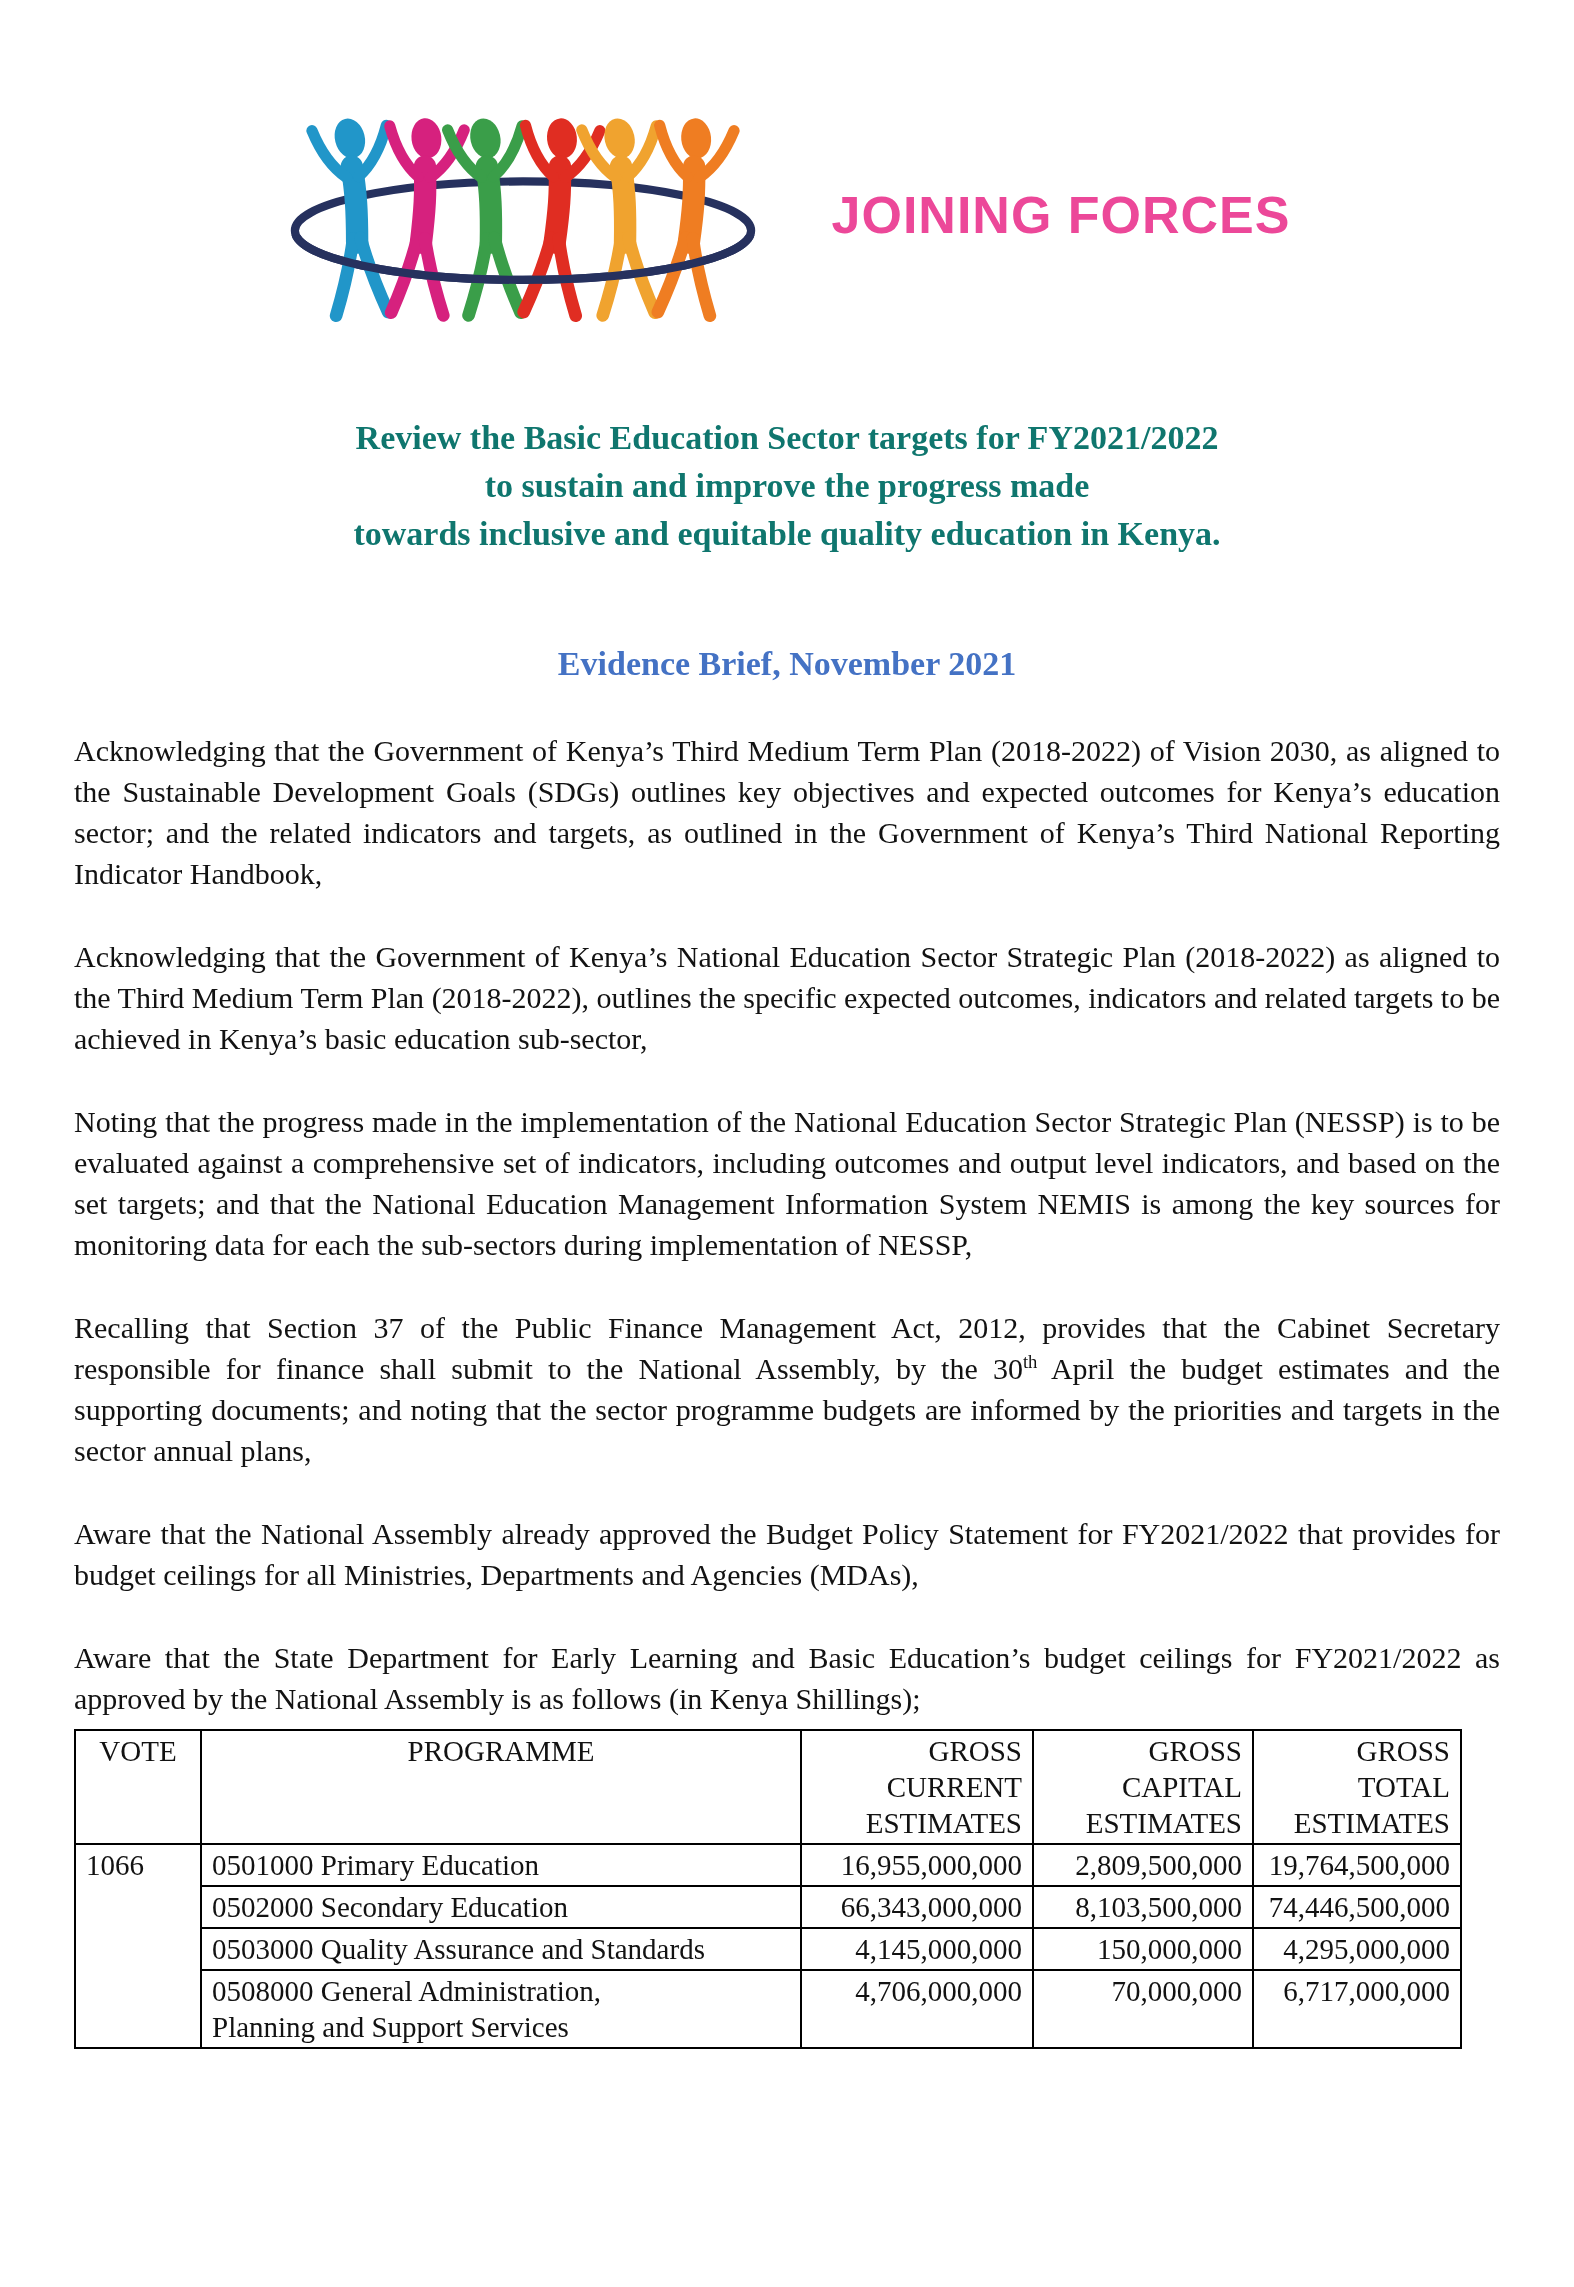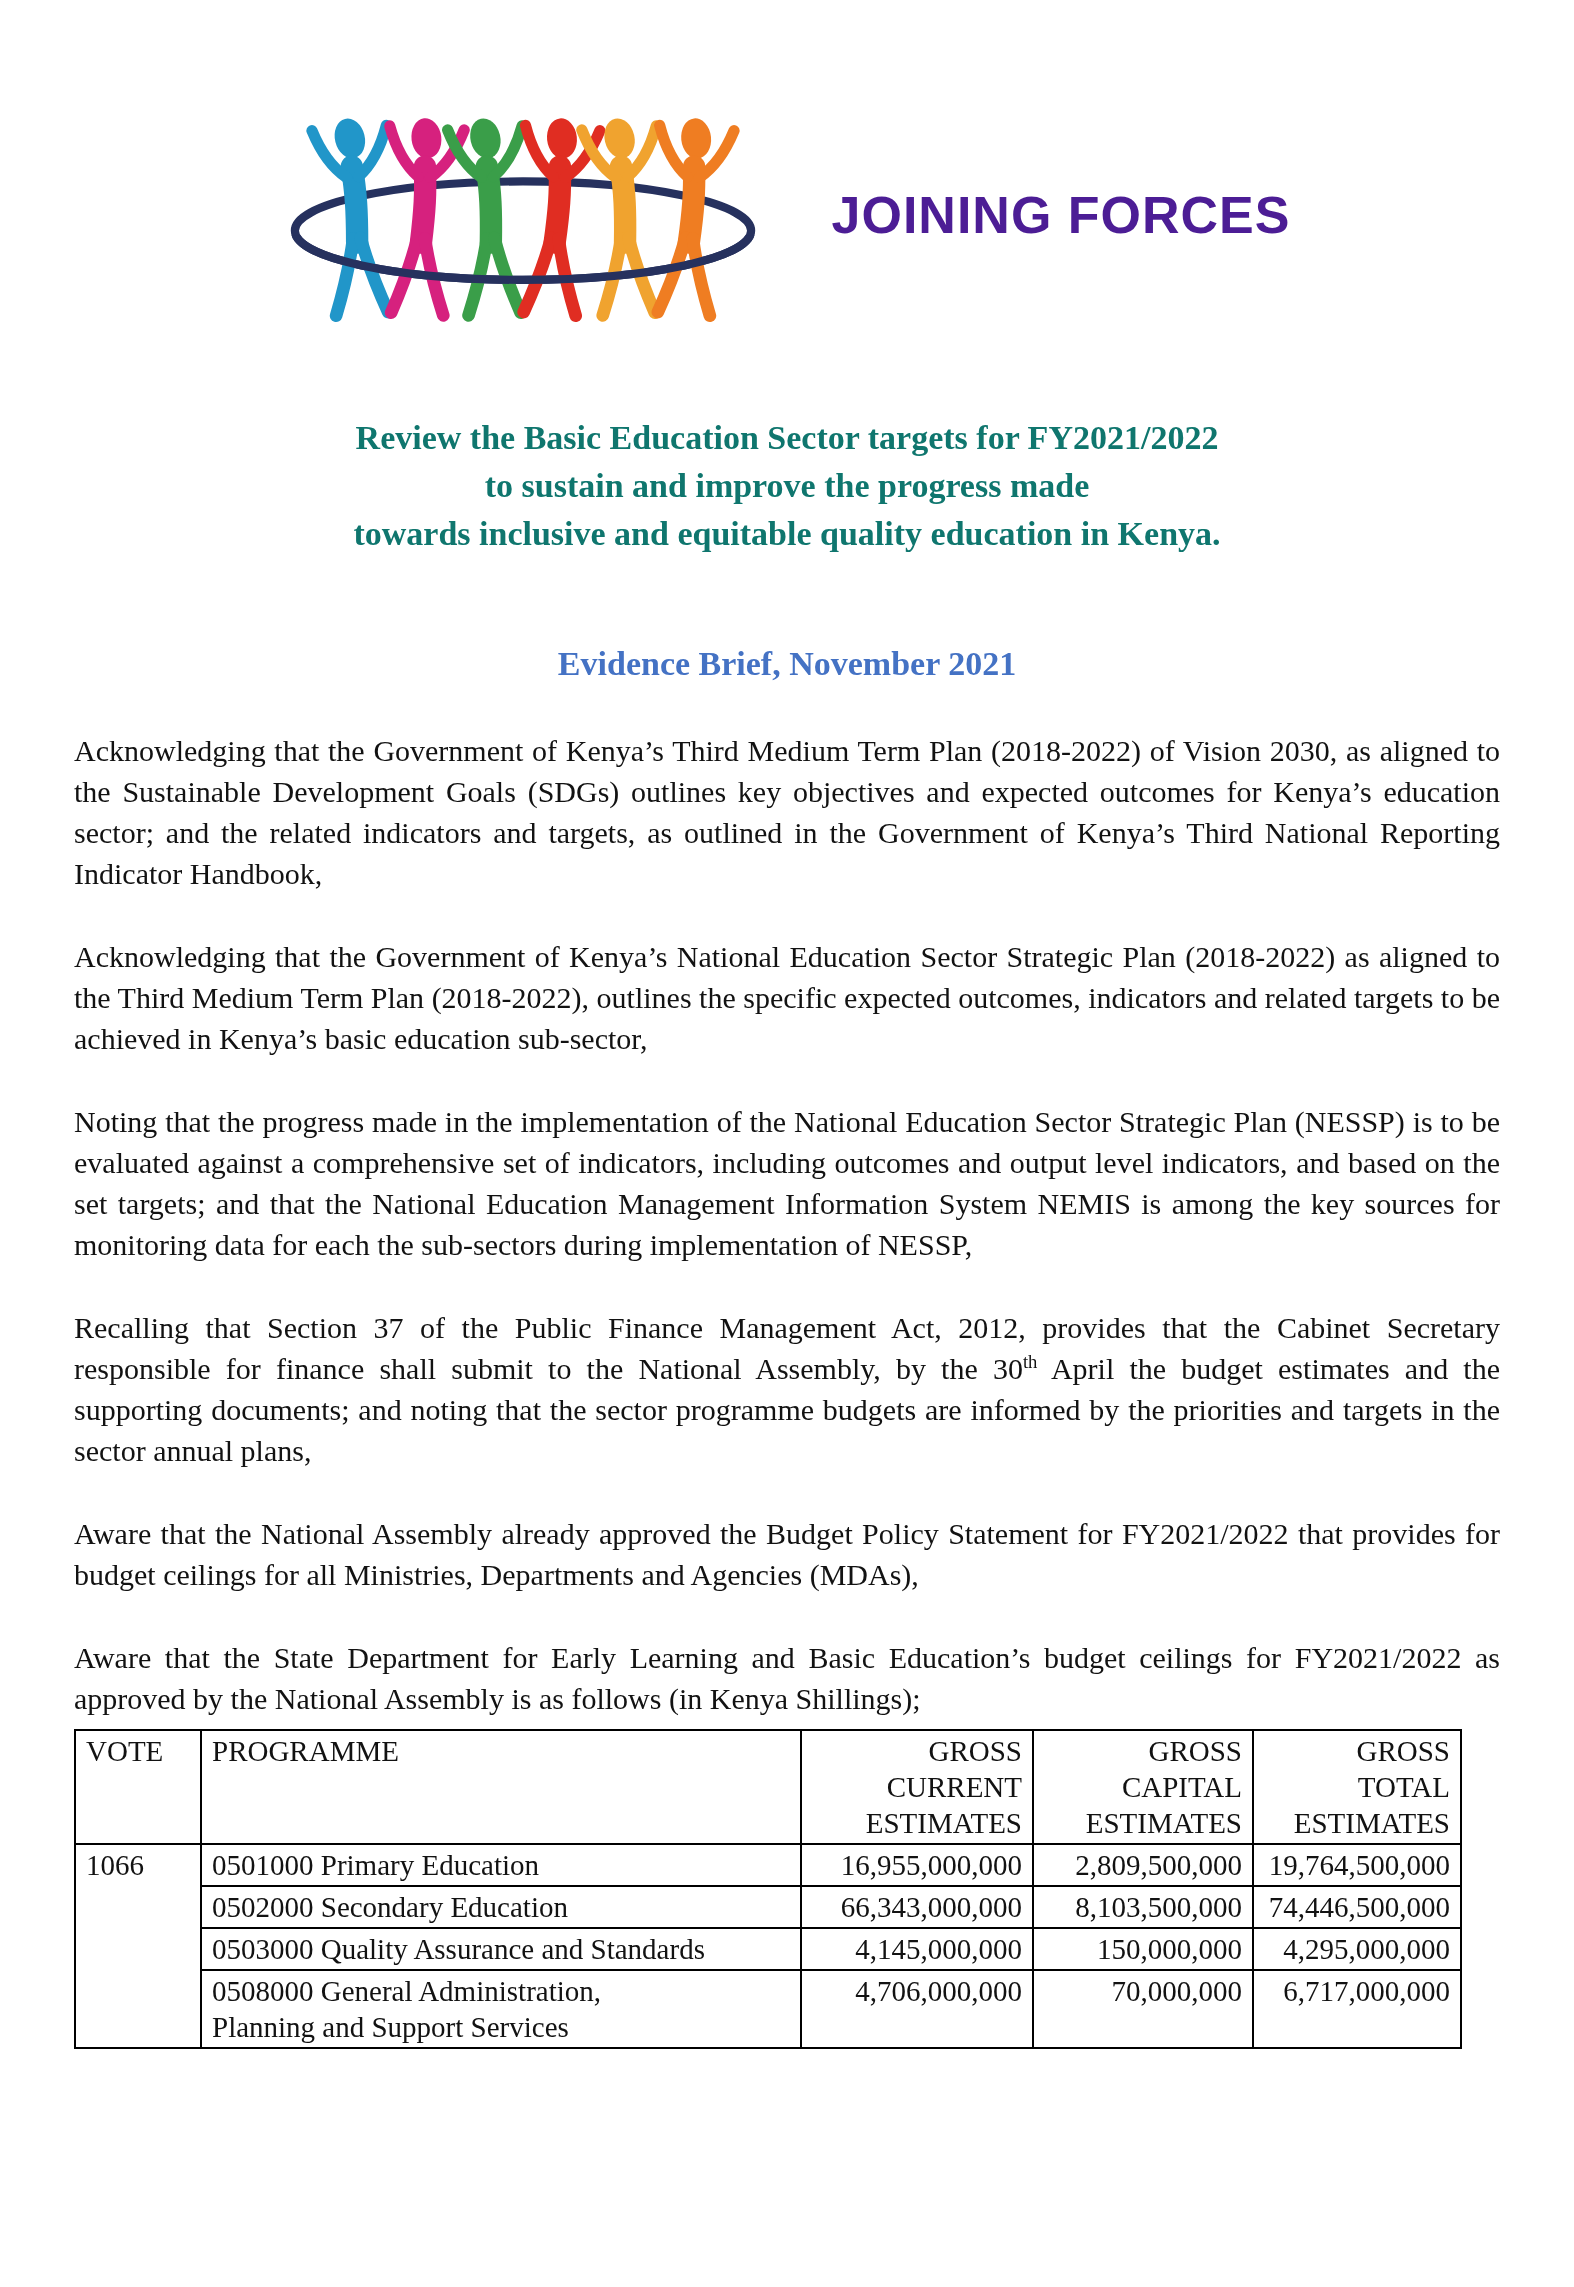--- a/index.html
+++ b/index.html
@@ -23,21 +23,21 @@
     gap: 70px;
     padding-top: 92px;
   }
   .logo-figures { width: 478px; height: 246px; display: block; }
   .logo-textblock { display: flex; flex-direction: column; justify-content: center; }
   .brand {
     font-family: "Liberation Sans", sans-serif;
     font-weight: bold;
     font-size: 52px;
     letter-spacing: 1px;
-    color: #4c1d95;
+    color: #ec4899;
     line-height: 1.05;
   }
   .tagline {
     font-family: "Liberation Sans", sans-serif;
     font-style: italic;
     font-weight: normal;
     font-size: 42px;
     letter-spacing: 1px;
     color: #5a7199;
     margin-top: 16px;
@@ -86,21 +86,21 @@
     margin-top: 10px;
     font-size: 29px;
     line-height: 36px;
   }
   table.budget th, table.budget td {
     border: 2px solid #000;
     padding: 2px 10px;
     vertical-align: top;
     overflow: hidden;
   }
-  table.budget thead th { font-weight: normal; text-align: left; }
+  table.budget thead th { font-weight: normal; text-align: center; }
   table.budget thead th.right { text-align: right; }
   td.num { text-align: right; }
   td.programme { white-space: pre-line; }
   td.vote { text-align: left; padding-left: 14px; }
 </style>
 </head>
 <body>
 
 <div class="page">
 

